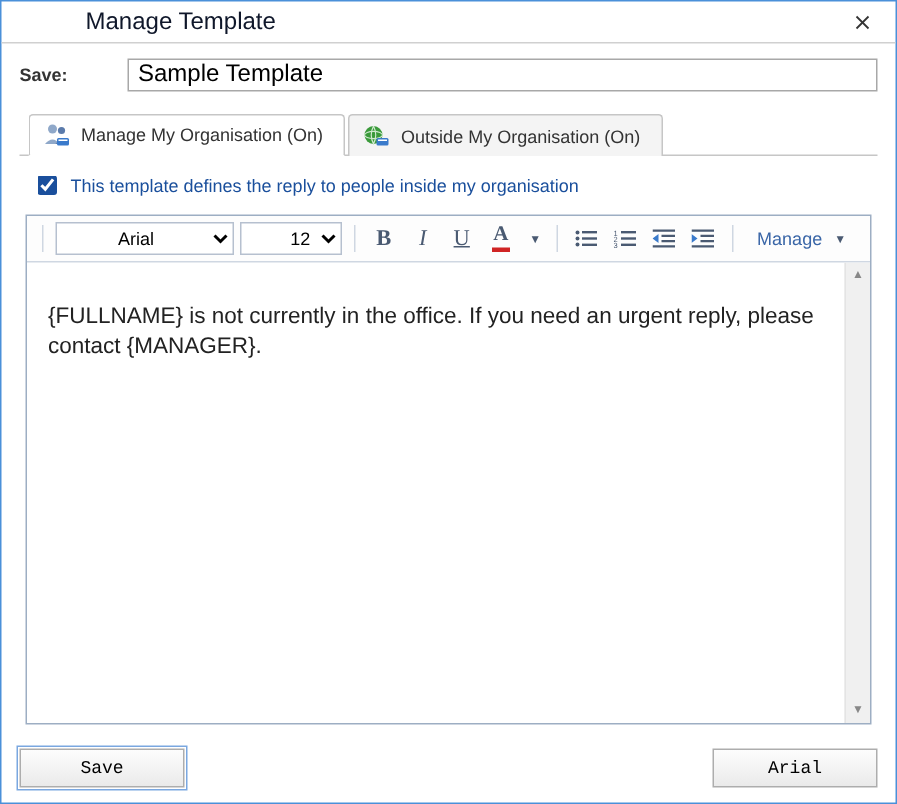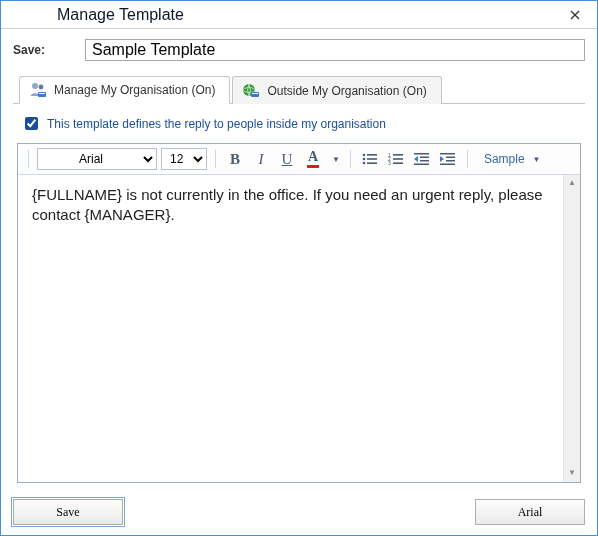--- a/index.html
+++ b/index.html
@@ -139,21 +139,21 @@
   }
   .font-select, .size-select {
     height: 22px;
     border: 1px solid #b6c0cf;
     background: #fff;
     font-family: inherit;
     font-size: 12px;
     padding: 1px 4px;
   }
   .font-select { width: 120px; text-align: center; }
-  .size-select { width: 46px; }
+  .size-select { width: 68px; text-align: right; }
   .tb-btn {
     min-width: 22px;
     height: 22px;
     display: inline-flex;
     align-items: center;
     justify-content: center;
     cursor: pointer;
     border-radius: 2px;
     color: #4a5a72;
   }
@@ -226,21 +226,21 @@
     display: flex;
     justify-content: space-between;
     padding: 6px 12px 10px 12px;
   }
   .btn {
     width: 110px;
     height: 26px;
     border: 1px solid #adadad;
     background: linear-gradient(#fdfdfd, #eaeaea);
     cursor: pointer;
-    font-family: Liberation Serif, serif;
+    font-family: Liberation Mono, monospace;
     font-size: 12px;
   }
   .btn.primary {
     outline: 1px solid #7aa7e0;
     outline-offset: 1px;
   }
 </style>
 </head>
 <body>
 
@@ -349,27 +349,27 @@
             <svg class="indent-icon" viewBox="0 0 16 14">
               <rect x="0" y="1" width="15" height="1.5" fill="#4a5a72"></rect>
               <rect x="6" y="4.5" width="9" height="1.5" fill="#4a5a72"></rect>
               <rect x="6" y="8" width="9" height="1.5" fill="#4a5a72"></rect>
               <rect x="0" y="11.5" width="15" height="1.5" fill="#4a5a72"></rect>
               <polygon points="0,4 0,10 4,7" fill="#3a7acb"></polygon>
             </svg>
           </div>
           <div class="tb-sep"></div>
           <div class="fields-btn">
-            <span>Sample</span>
+            <span>Manage</span>
             <span class="dd-arrow">▼</span>
           </div>
         </div>
 
         <div class="editor" contenteditable="true" style="position: relative;">
-          <div style="padding-right:18px;">{FULLNAME} is not currently in the office. If you need an urgent reply, please contact {MANAGER}.</div>
+          <div style="padding-right:18px;margin-top:16px;">{FULLNAME} is not currently in the office. If you need an urgent reply, please contact {MANAGER}.</div>
           <div class="scrollbar">
             <div class="arrow">▲</div>
             <div class="arrow">▼</div>
           </div>
         </div>
       </div>
 
     </div>
   </div>
 

